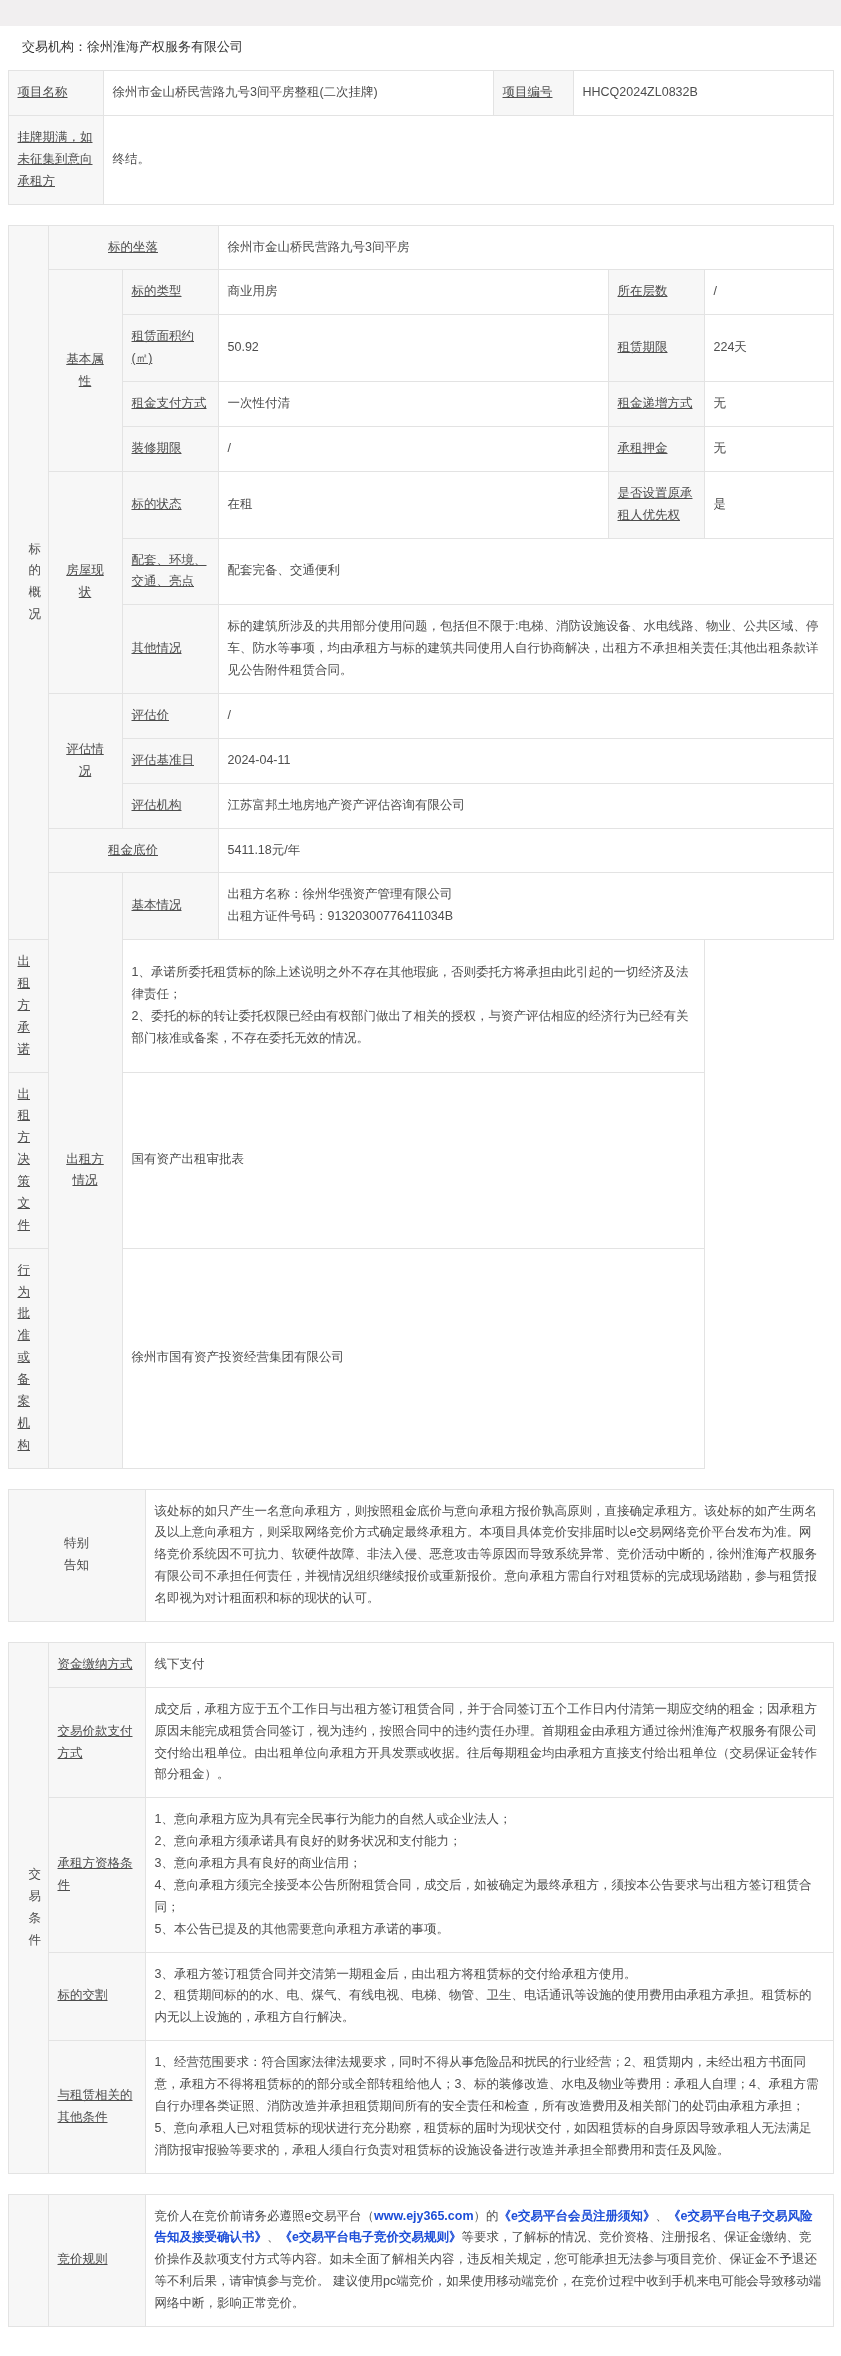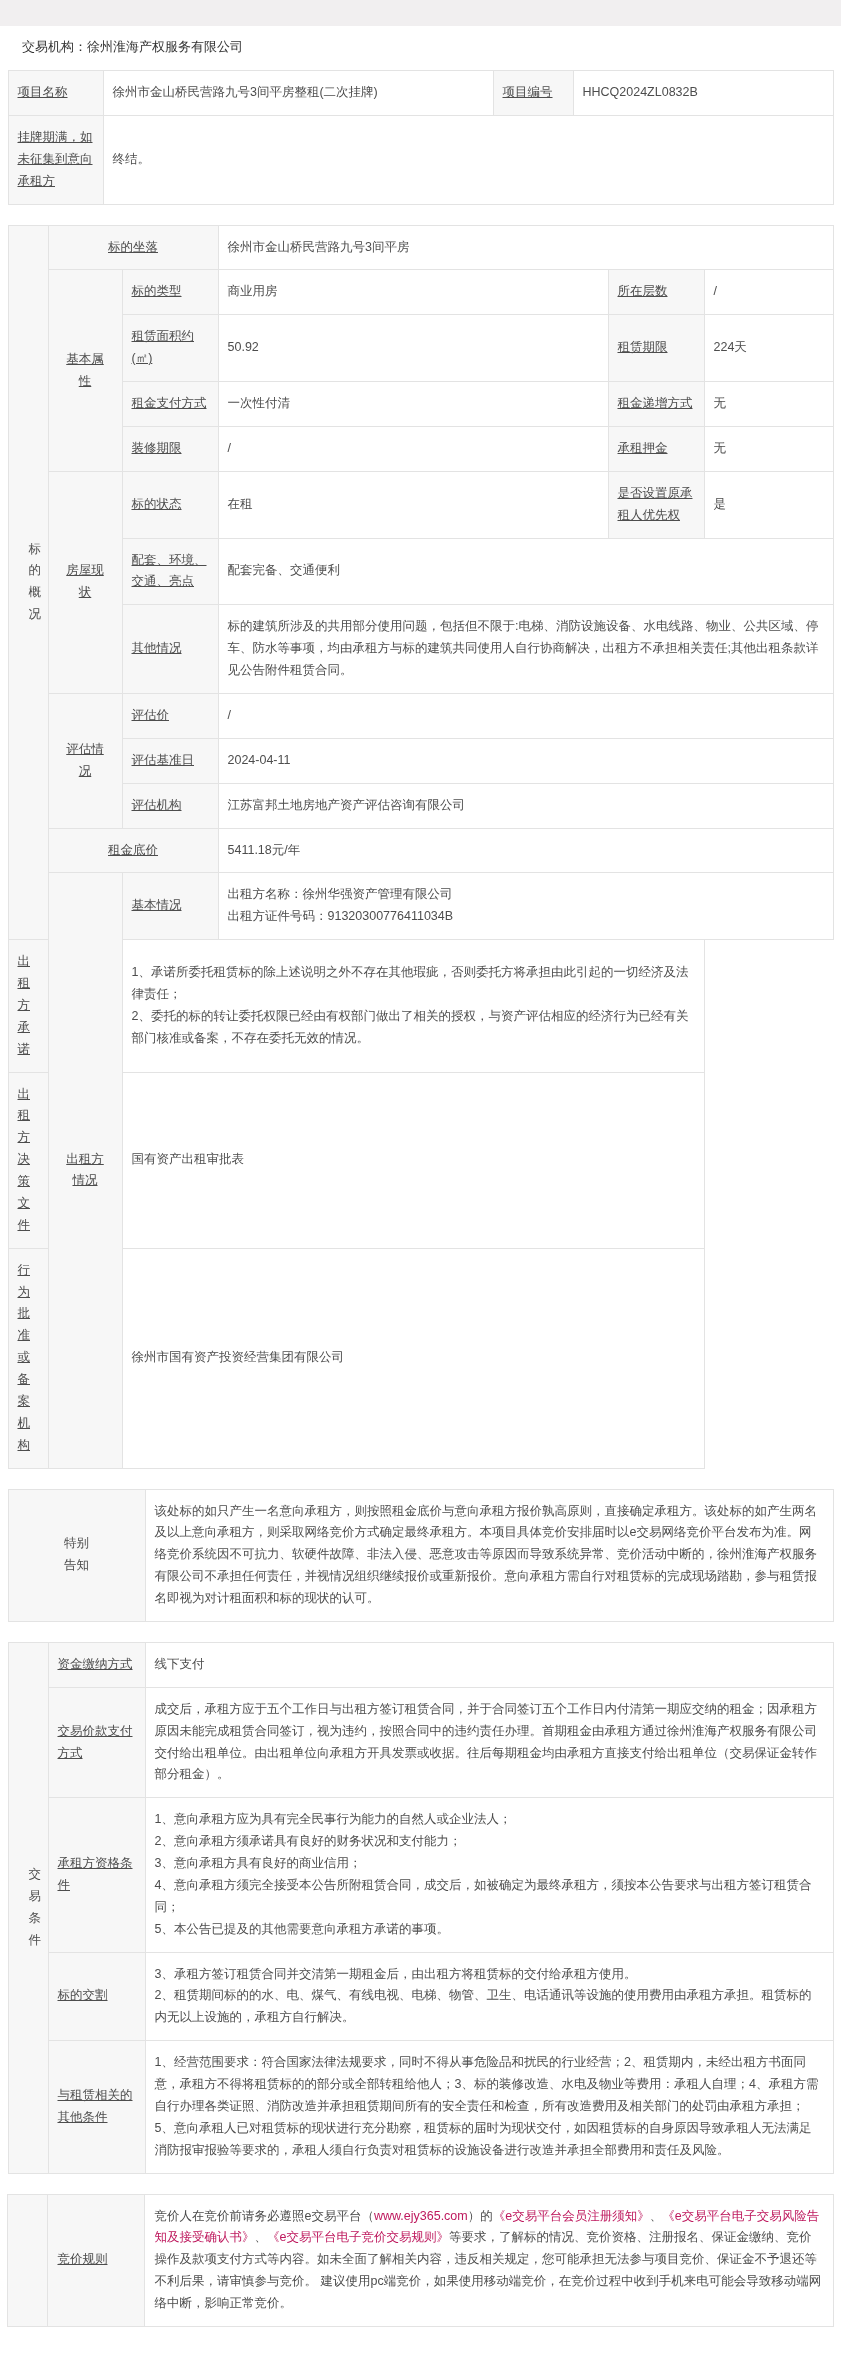--- a/index.html
+++ b/index.html
@@ -10,21 +10,21 @@
   }
   .topstrip{height:26px;background:#f1eff0;}
   .agency{padding:12px 16px 14px 22px;font-size:13px;color:#333;}
   table{width:825px;margin:0 auto 20px auto;border-collapse:collapse;table-layout:fixed;}
   td{border:1px solid #e3e3e3;padding:11px 9px;line-height:1.75;vertical-align:middle;word-break:break-all;}
   .lab{background:#f7f7f7;text-decoration:underline;}
   .c{text-align:center;padding:11px 14px;}
   .vlab{background:#f7f7f7;text-align:center;padding:11px 20px;}
   .narrow{max-width:30px;margin:0 auto;}
   .line{display:block;}
-  .link{color:#be185d;cursor:pointer;}
+  .link{color:#1d4ed8;cursor:pointer;font-weight:bold;}
 </style>
 </head>
 <body>
 
 <div class="topstrip"></div>
 <div class="agency">交易机构：徐州淮海产权服务有限公司</div>
 
 <table>
   <colgroup>
       <col style="width:95px">

